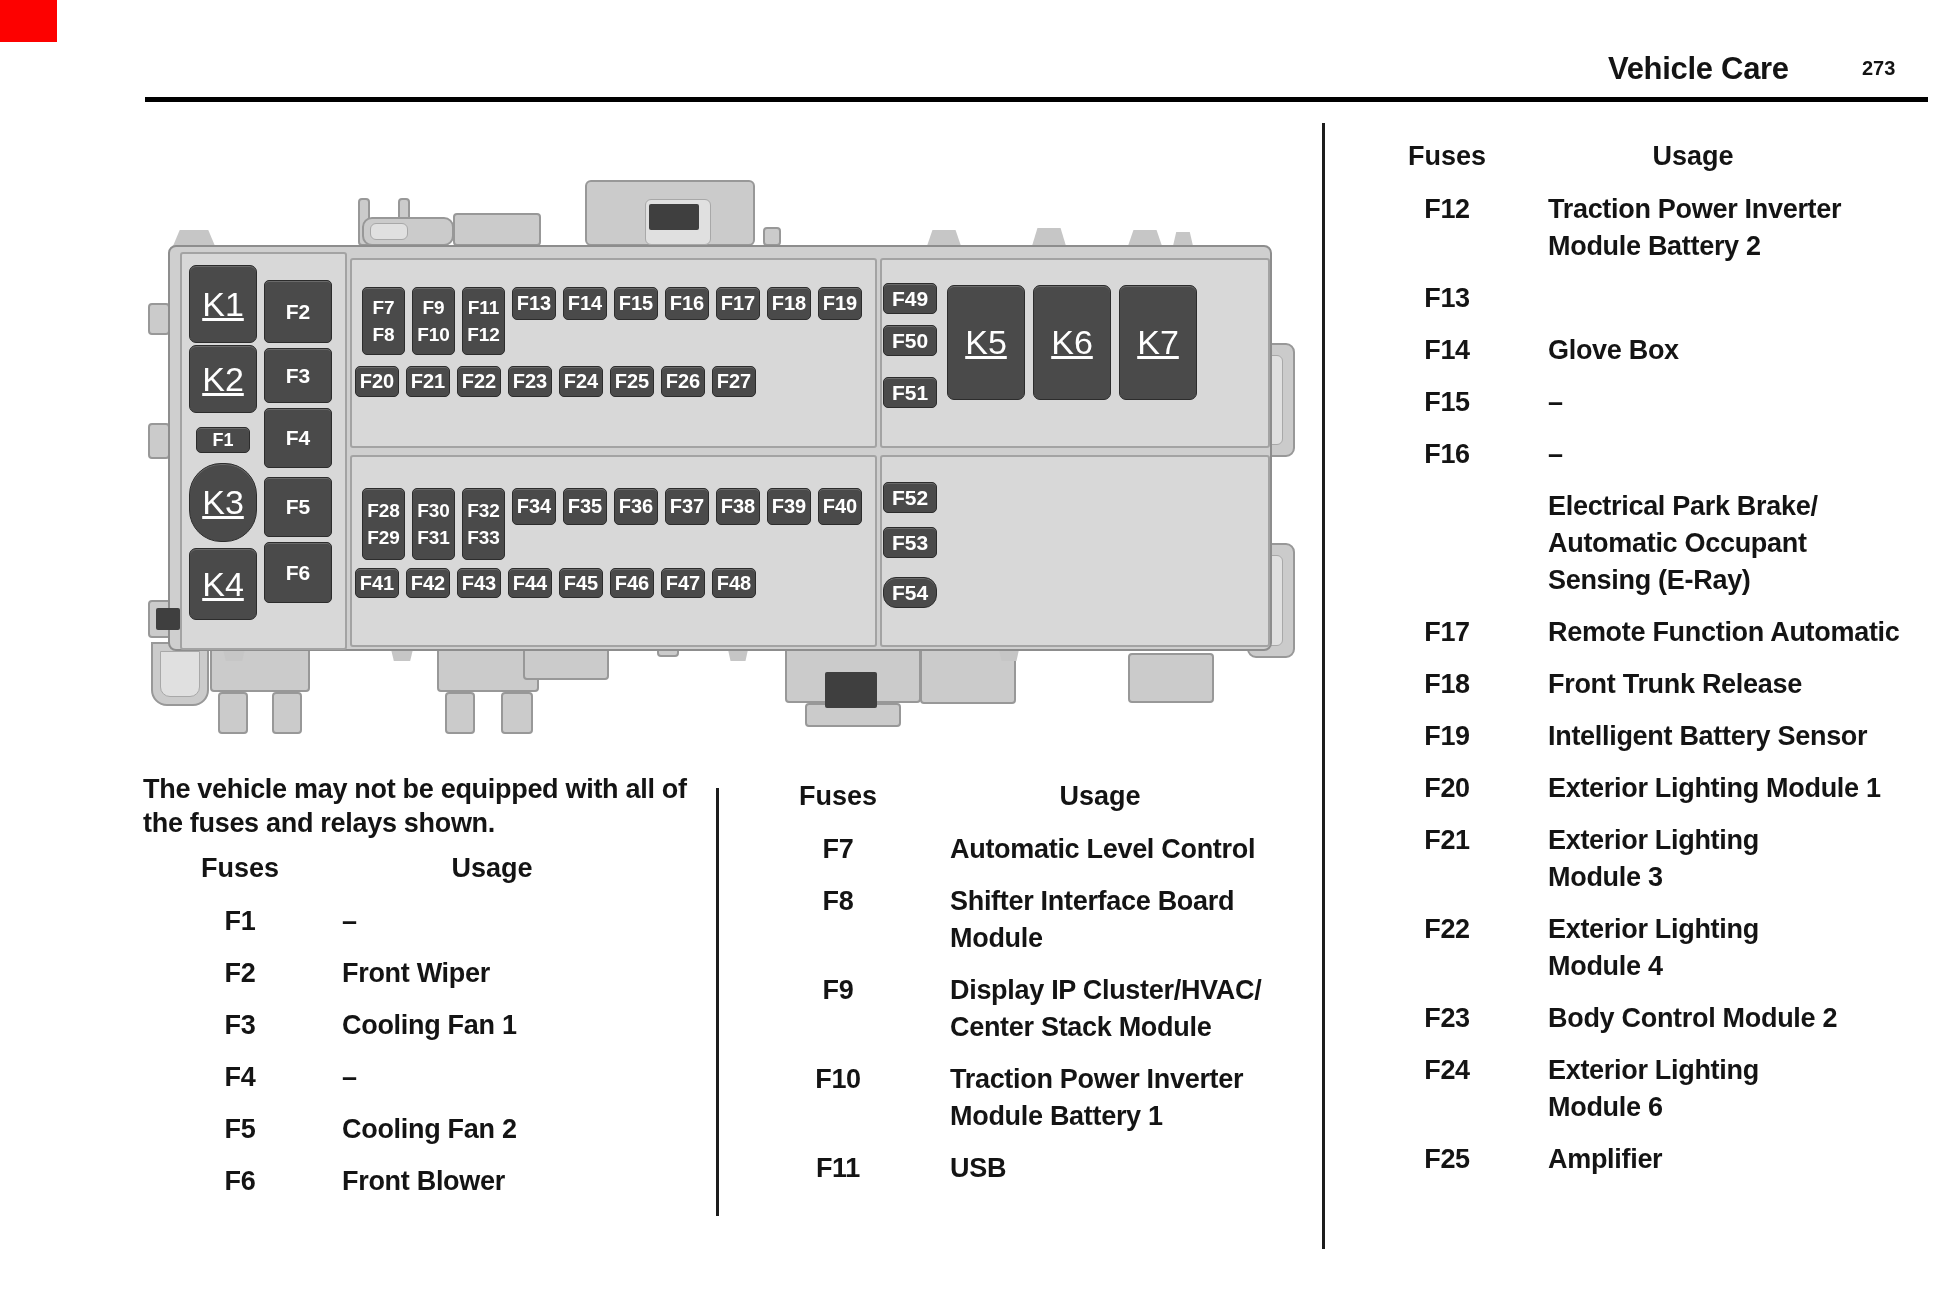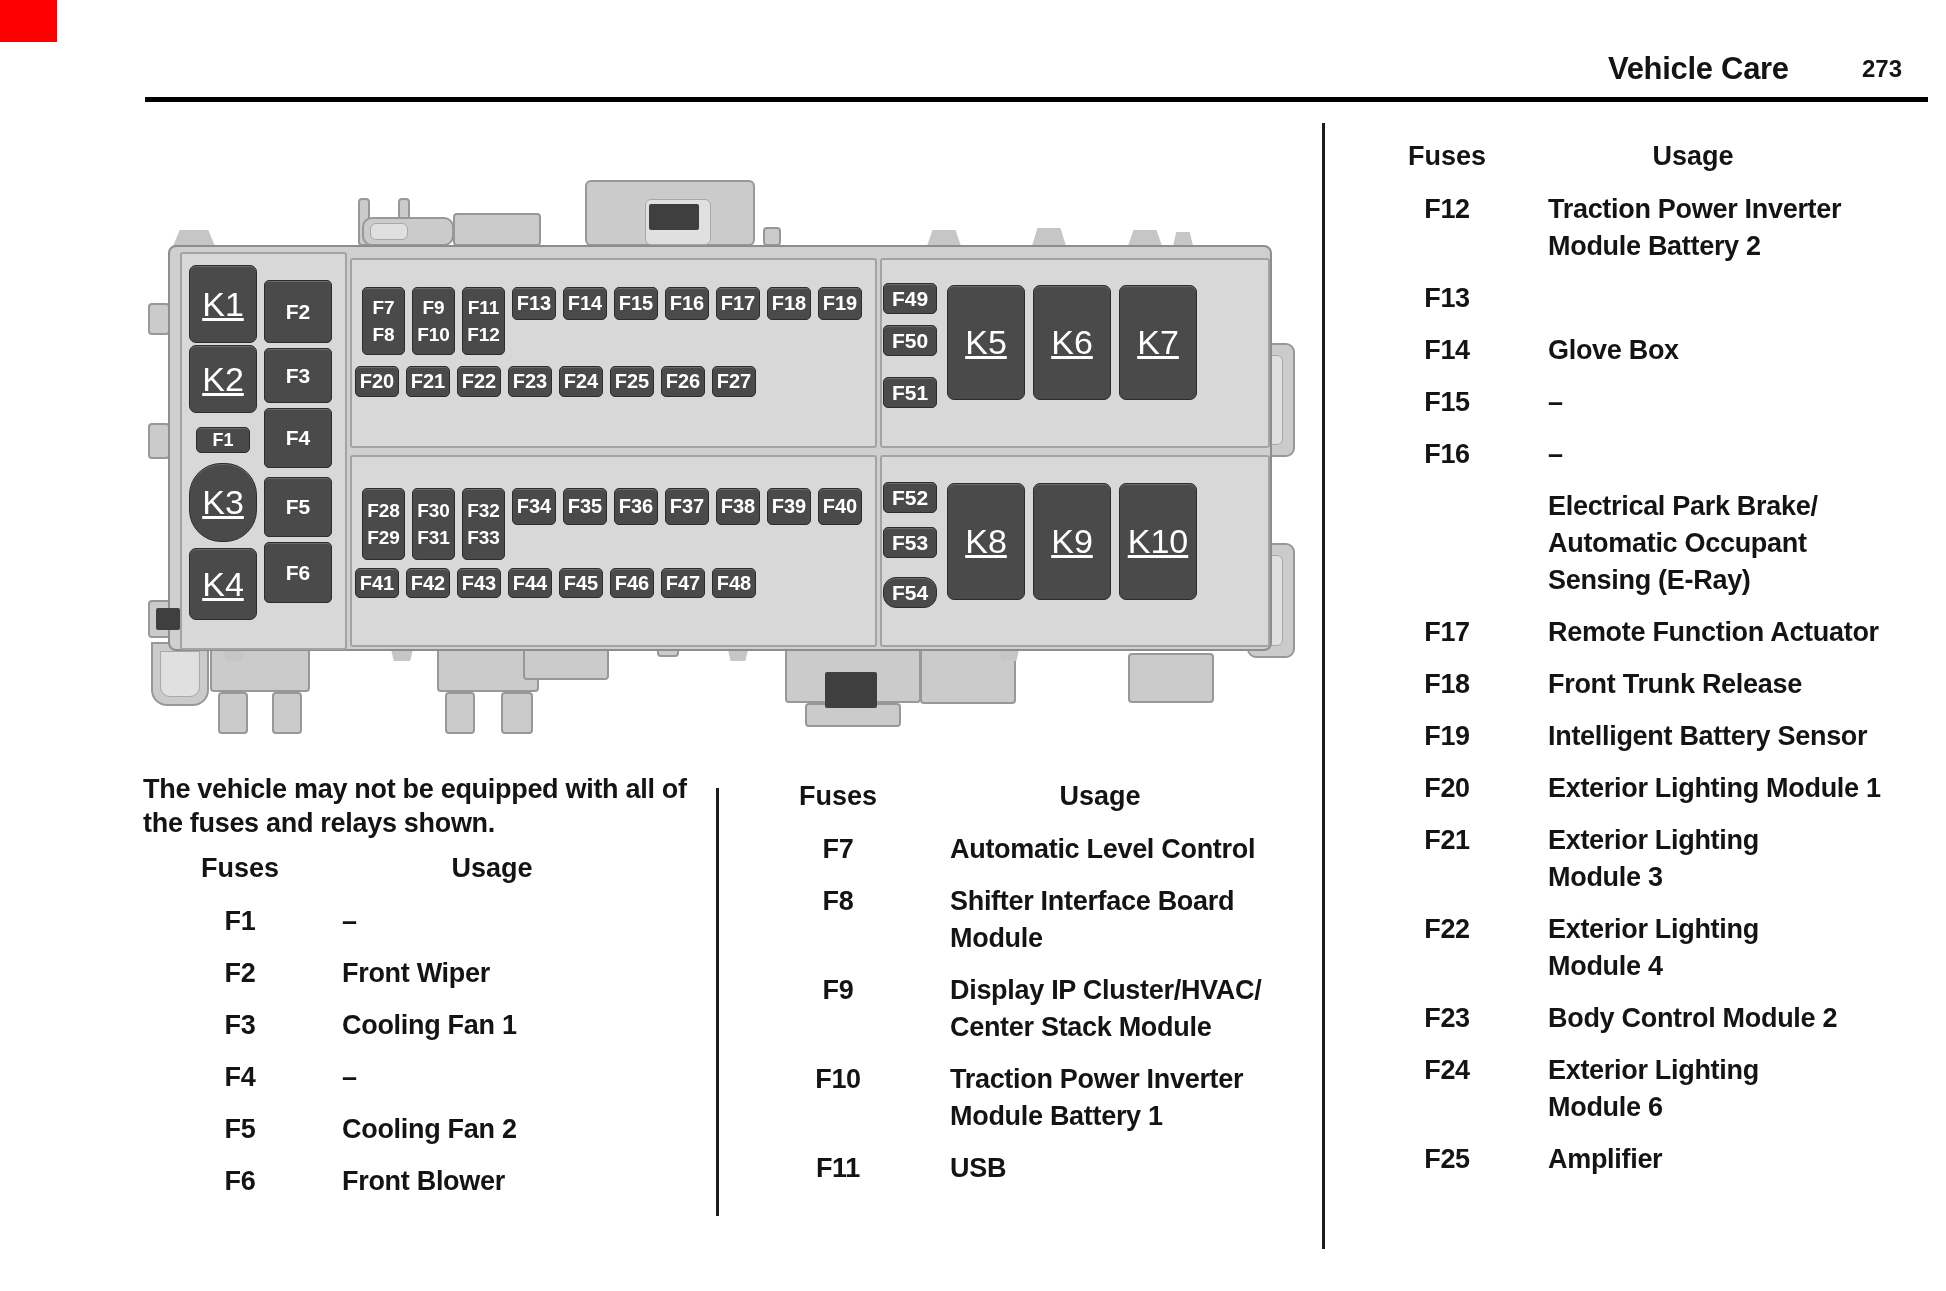--- a/index.html
+++ b/index.html
@@ -2,21 +2,21 @@
 <html><head>
 <meta charset="utf-8">
 <style>
   html,body{margin:0;padding:0;background:#fff;}
   #page{position:relative;width:1946px;height:1291px;background:#ffffff;overflow:hidden;
         font-family:"Liberation Sans",sans-serif;color:#141414;}
   .abs{position:absolute;}
 
   
   .hdr-title{font-size:31px;font-weight:700;line-height:37px;letter-spacing:-0.3px;}
-  .hdr-num{font-size:24px;font-weight:700;line-height:37px;}
+  .hdr-num{font-size:20px;font-weight:700;line-height:37px;}
   .hdr-rule{background:#000;height:5px;}
 
   
   .vline{background:#1c1c1c;width:3px;}
 
   
   .corner-red{left:0;top:0;width:57px;height:42px;background:#fd0100;}
 
   
   .tcol{position:absolute;}
@@ -268,26 +268,20 @@
     <div class="fusebox kbox">K5</div>
         <div class="fusebox kbox">K6</div>
         <div class="fusebox kbox">K7</div>
       </div>
     <div class="dg col-rf c-rfb">
 
     <div class="fusebox rfuse">F52</div>
         <div class="fusebox rfuse">F53</div>
         <div class="fusebox rfuse">F54</div>
       </div>
-    <div class="dg row-flex r-krb">
-
-    <div class="fusebox kbox">K8</div>
-        <div class="fusebox kbox">K9</div>
-        <div class="fusebox kbox">K10</div>
-      </div>
   </div>
 
   <div class="abs note" style="left:143px;top:772px;width:600px;">The vehicle may not be equipped with all of
 the fuses and relays shown.</div>
 
   <div class="tcol tcol-left" style="left:180px;top:850px;">
     <div class="thead">
       <span class="th-f">Fuses</span>
       <span class="th-u">Usage</span>
     </div>
@@ -381,21 +375,21 @@
         <span class="tusage">–</span>
       </div>
         <div class="trow">
         <span class="tfid"></span>
         <span class="tusage">Electrical Park Brake/
 Automatic Occupant
 Sensing (E-Ray)</span>
       </div>
         <div class="trow">
         <span class="tfid">F17</span>
-        <span class="tusage">Remote Function Actuator</span>
+        <span class="tusage">Remote Function Automatic</span>
       </div>
         <div class="trow">
         <span class="tfid">F18</span>
         <span class="tusage">Front Trunk Release</span>
       </div>
         <div class="trow">
         <span class="tfid">F19</span>
         <span class="tusage">Intelligent Battery Sensor</span>
       </div>
         <div class="trow">

